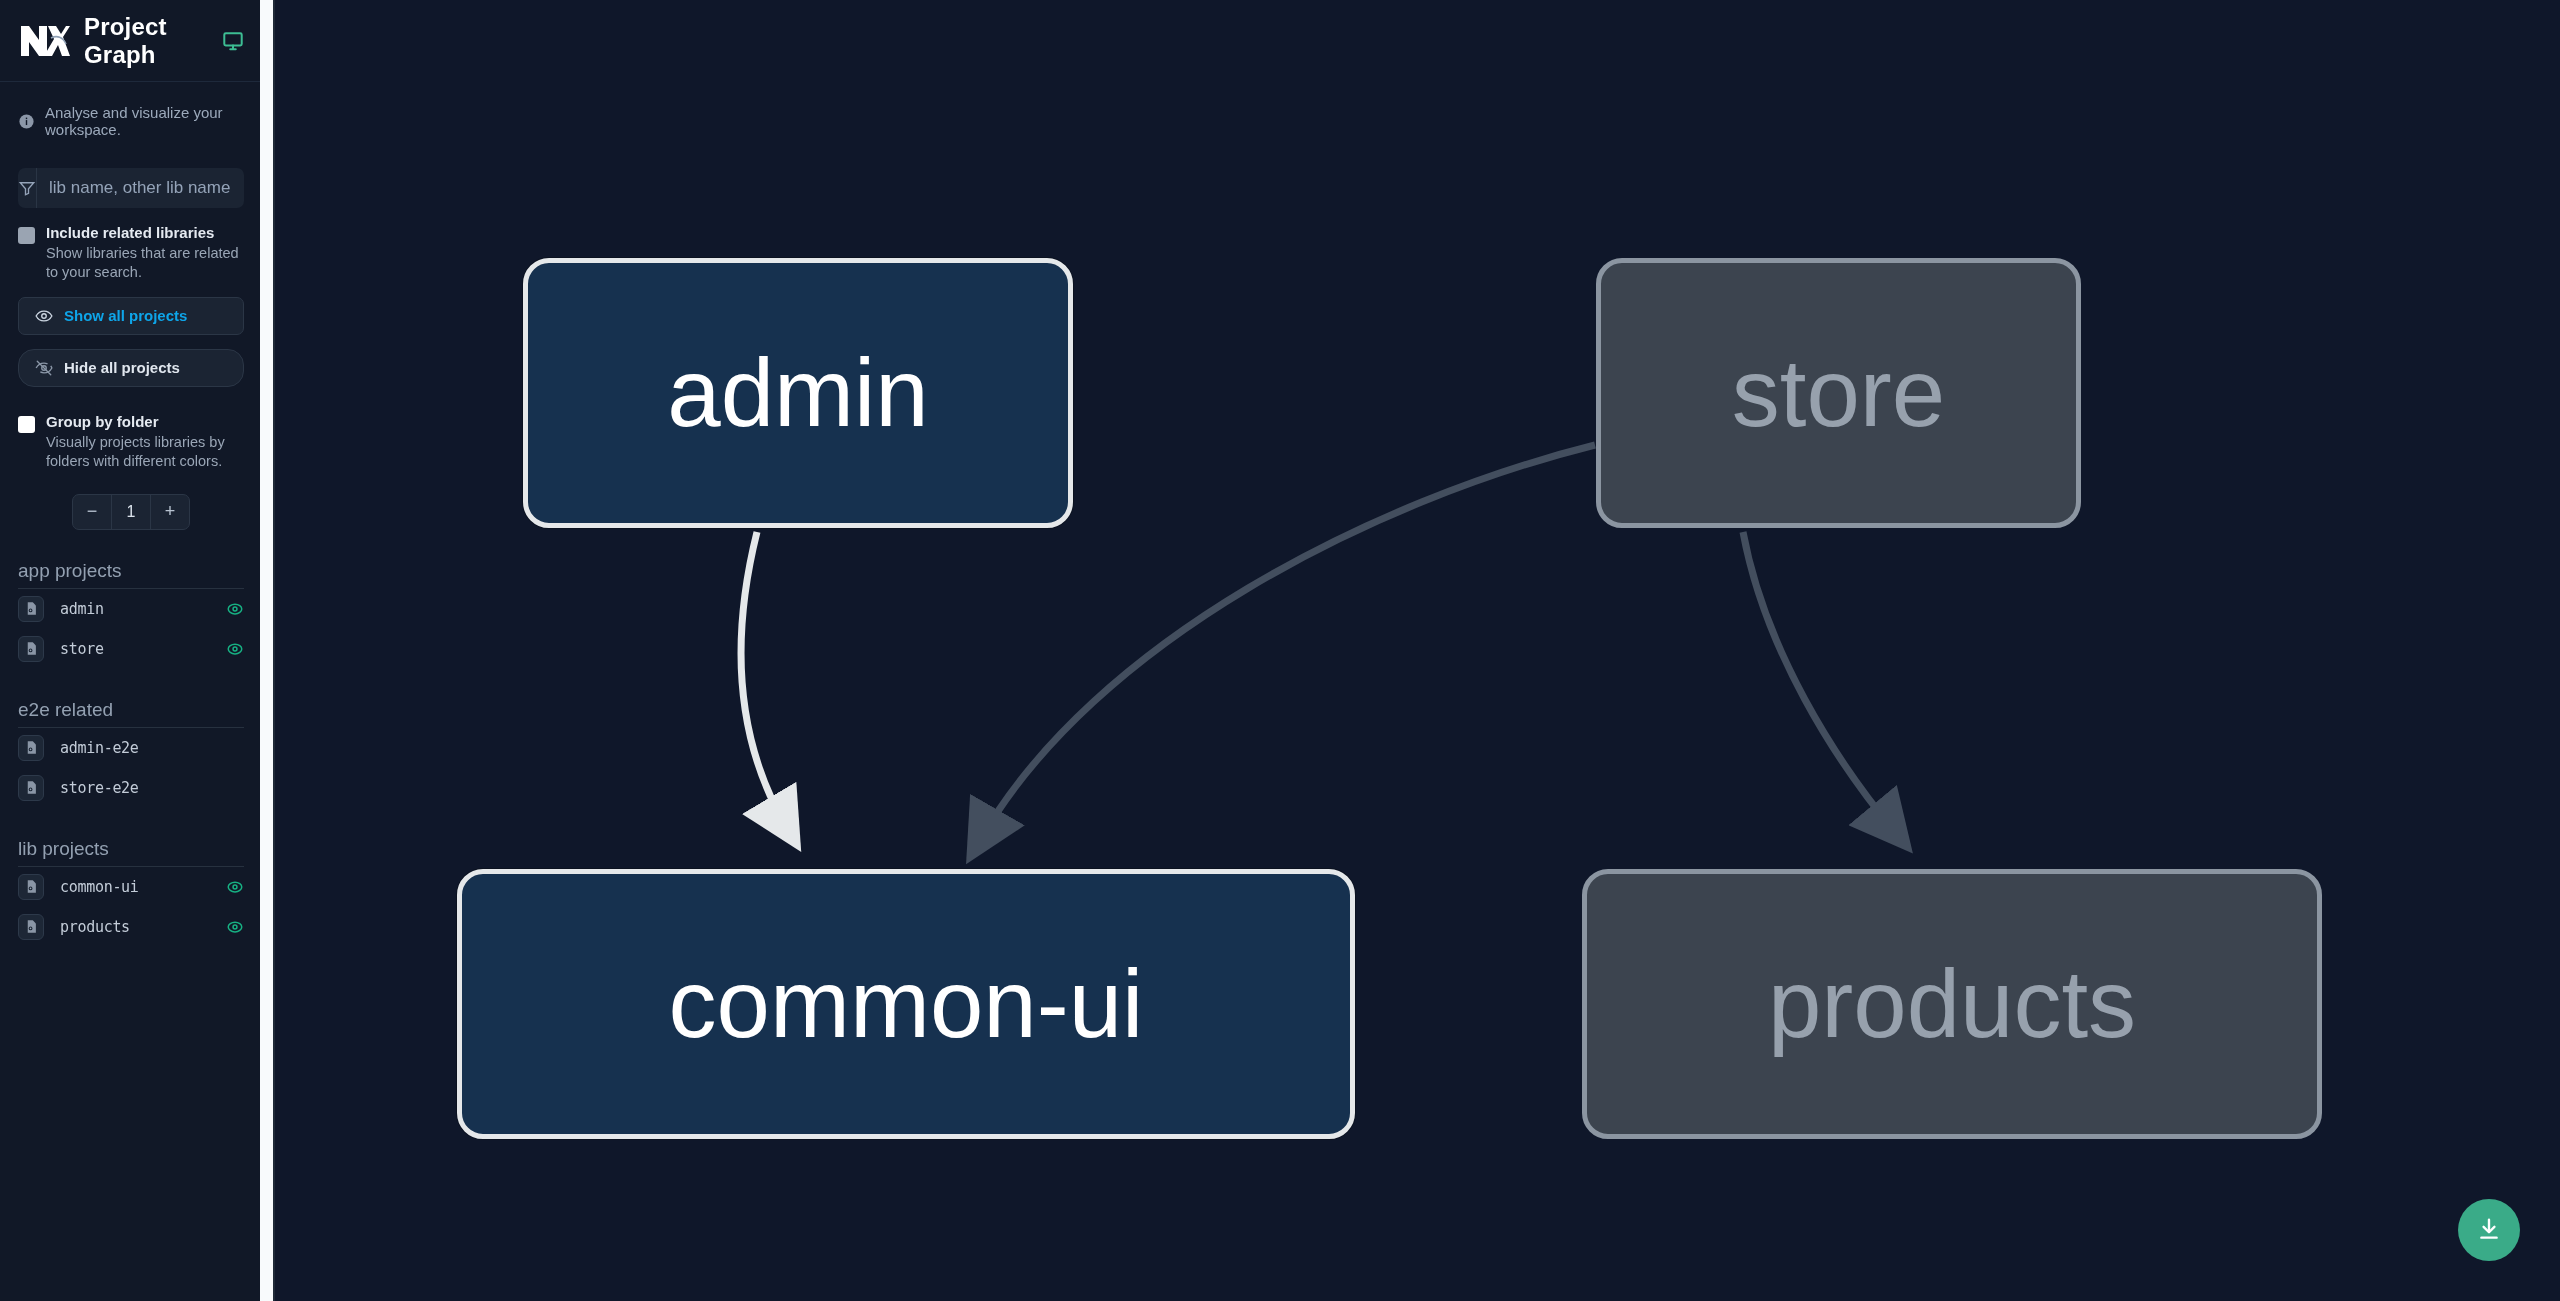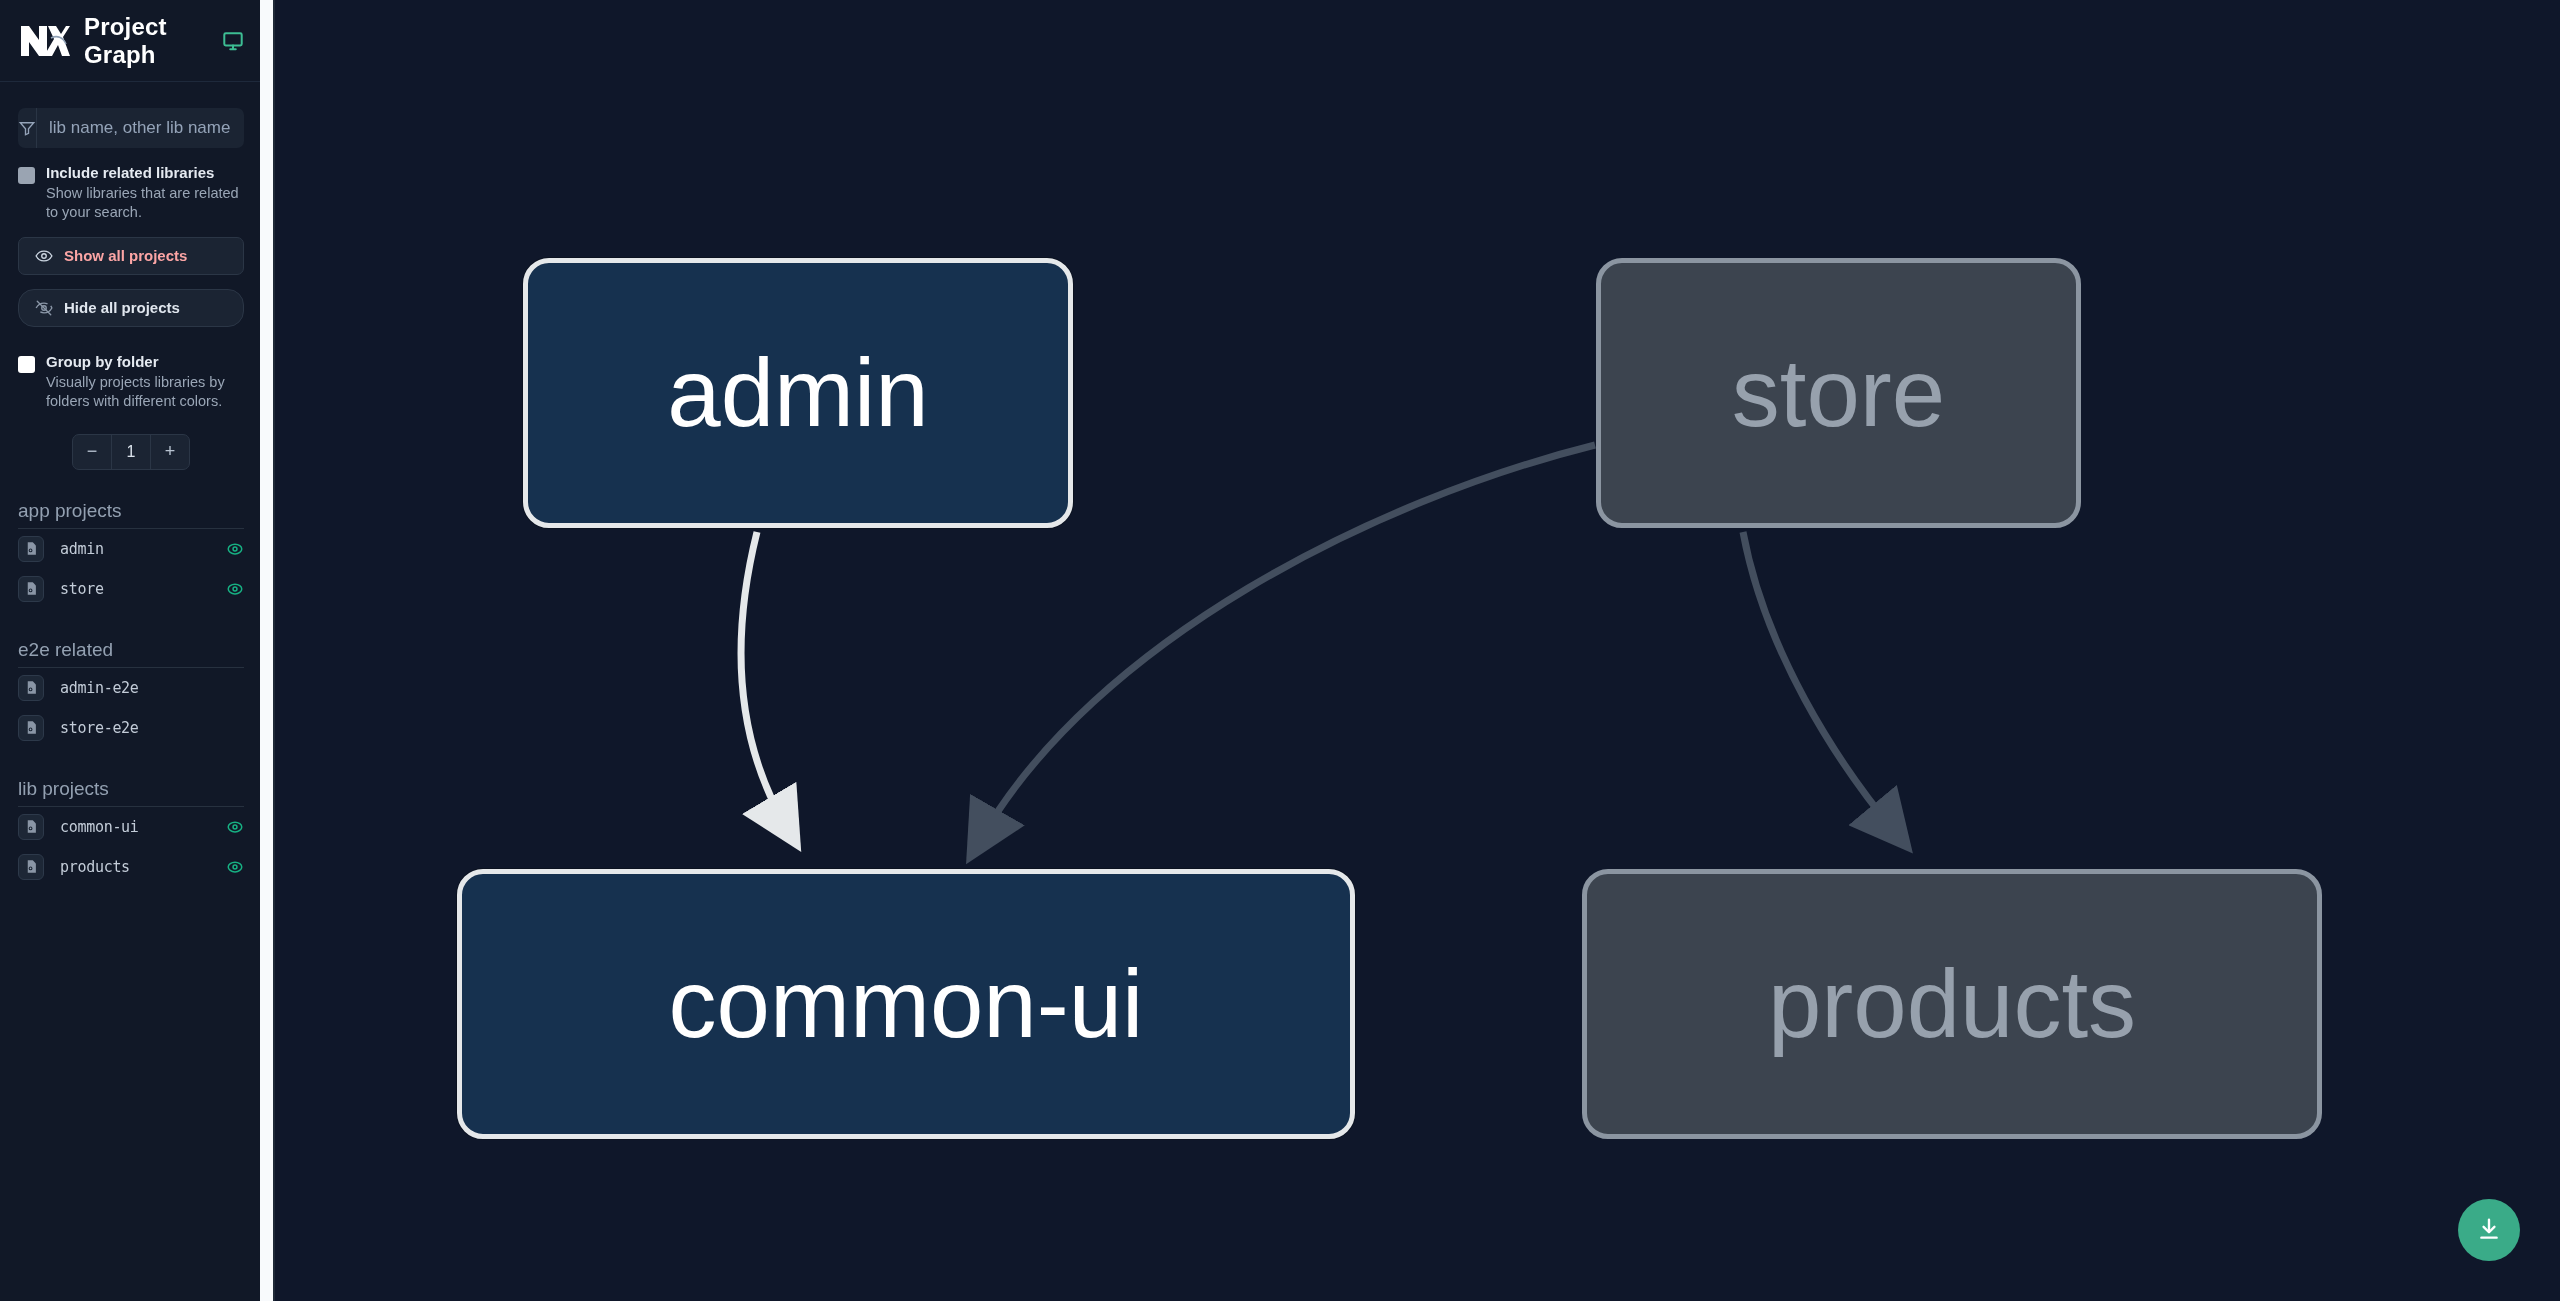--- a/index.html
+++ b/index.html
@@ -68,21 +68,21 @@
   .cb-white { background: #ffffff; }
   .cb-green { background: #17b183; display:flex; align-items:center; justify-content:center; }
   .opt-txt { flex: 1; }
   .opt-label { color: #e5eaf1; font-size: 15px; font-weight: bold; line-height: 1.25; }
   .opt-desc  { color: #9aa6b6; font-size: 14.5px; line-height: 1.35; margin-top: 1px; }
 
   .btn-full {
     margin: 14px 18px 0 18px; height: 38px;
     background: #1b2433; border: 1px solid #2b3646; border-radius: 7px;
     display: flex; align-items: center; gap: 11px; padding: 0 16px;
-    color: #fca5a5; font-size: 15px; font-weight: bold; cursor: pointer;
+    color: #0ea5e9; font-size: 15px; font-weight: bold; cursor: pointer;
   }
   .btn-full .ico { width: 18px; height: 18px; color: #cbd5e1; display:flex; }
   .btn-hide .ico { color: #8b97a8; }
   .btn-hide { color: #e0e6ee; border-radius: 16px; }
 
   .stepper {
     margin: 22px auto 0 auto; width: 118px; height: 36px;
     background: #1b2433; border: 1px solid #2b3646; border-radius: 7px;
     display: flex; overflow: hidden;
   }
@@ -164,20 +164,30 @@
         </span>
         <span class="sb-title">Project Graph</span>
         <span class="monitor-ico">
           <svg viewBox="0 0 24 24" width="22" height="22" fill="none" stroke="currentColor" stroke-width="2.2">
             <rect x="2.5" y="3.5" width="19" height="13.5" rx="1.6"></rect>
             <path d="M9 21h6M12 17v4" stroke-linecap="round"></path>
           </svg>
         </span>
       </div>
 
+      <div class="sb-tagline">
+        <span class="info-ico">
+          <svg viewBox="0 0 24 24" width="17" height="17" fill="currentColor">
+            <circle cx="12" cy="12" r="10"></circle>
+            <rect x="11" y="10" width="2" height="7" fill="#111827"></rect>
+            <rect x="11" y="6.5" width="2" height="2.2" fill="#111827"></rect>
+          </svg>
+        </span>
+        <span>Analyse and visualize your workspace.</span>
+      </div>
 
       <div class="search-wrap">
         <span class="search-ico-box">
           <svg viewBox="0 0 24 24" width="18" height="18" fill="none" stroke="currentColor" stroke-width="1.8">
             <path d="M3 5h18l-7 8v6l-4 2v-8z"></path>
           </svg>
         </span>
         <input class="search-input" type="text" value="" placeholder="lib name, other lib name" style="">
       </div>
 

